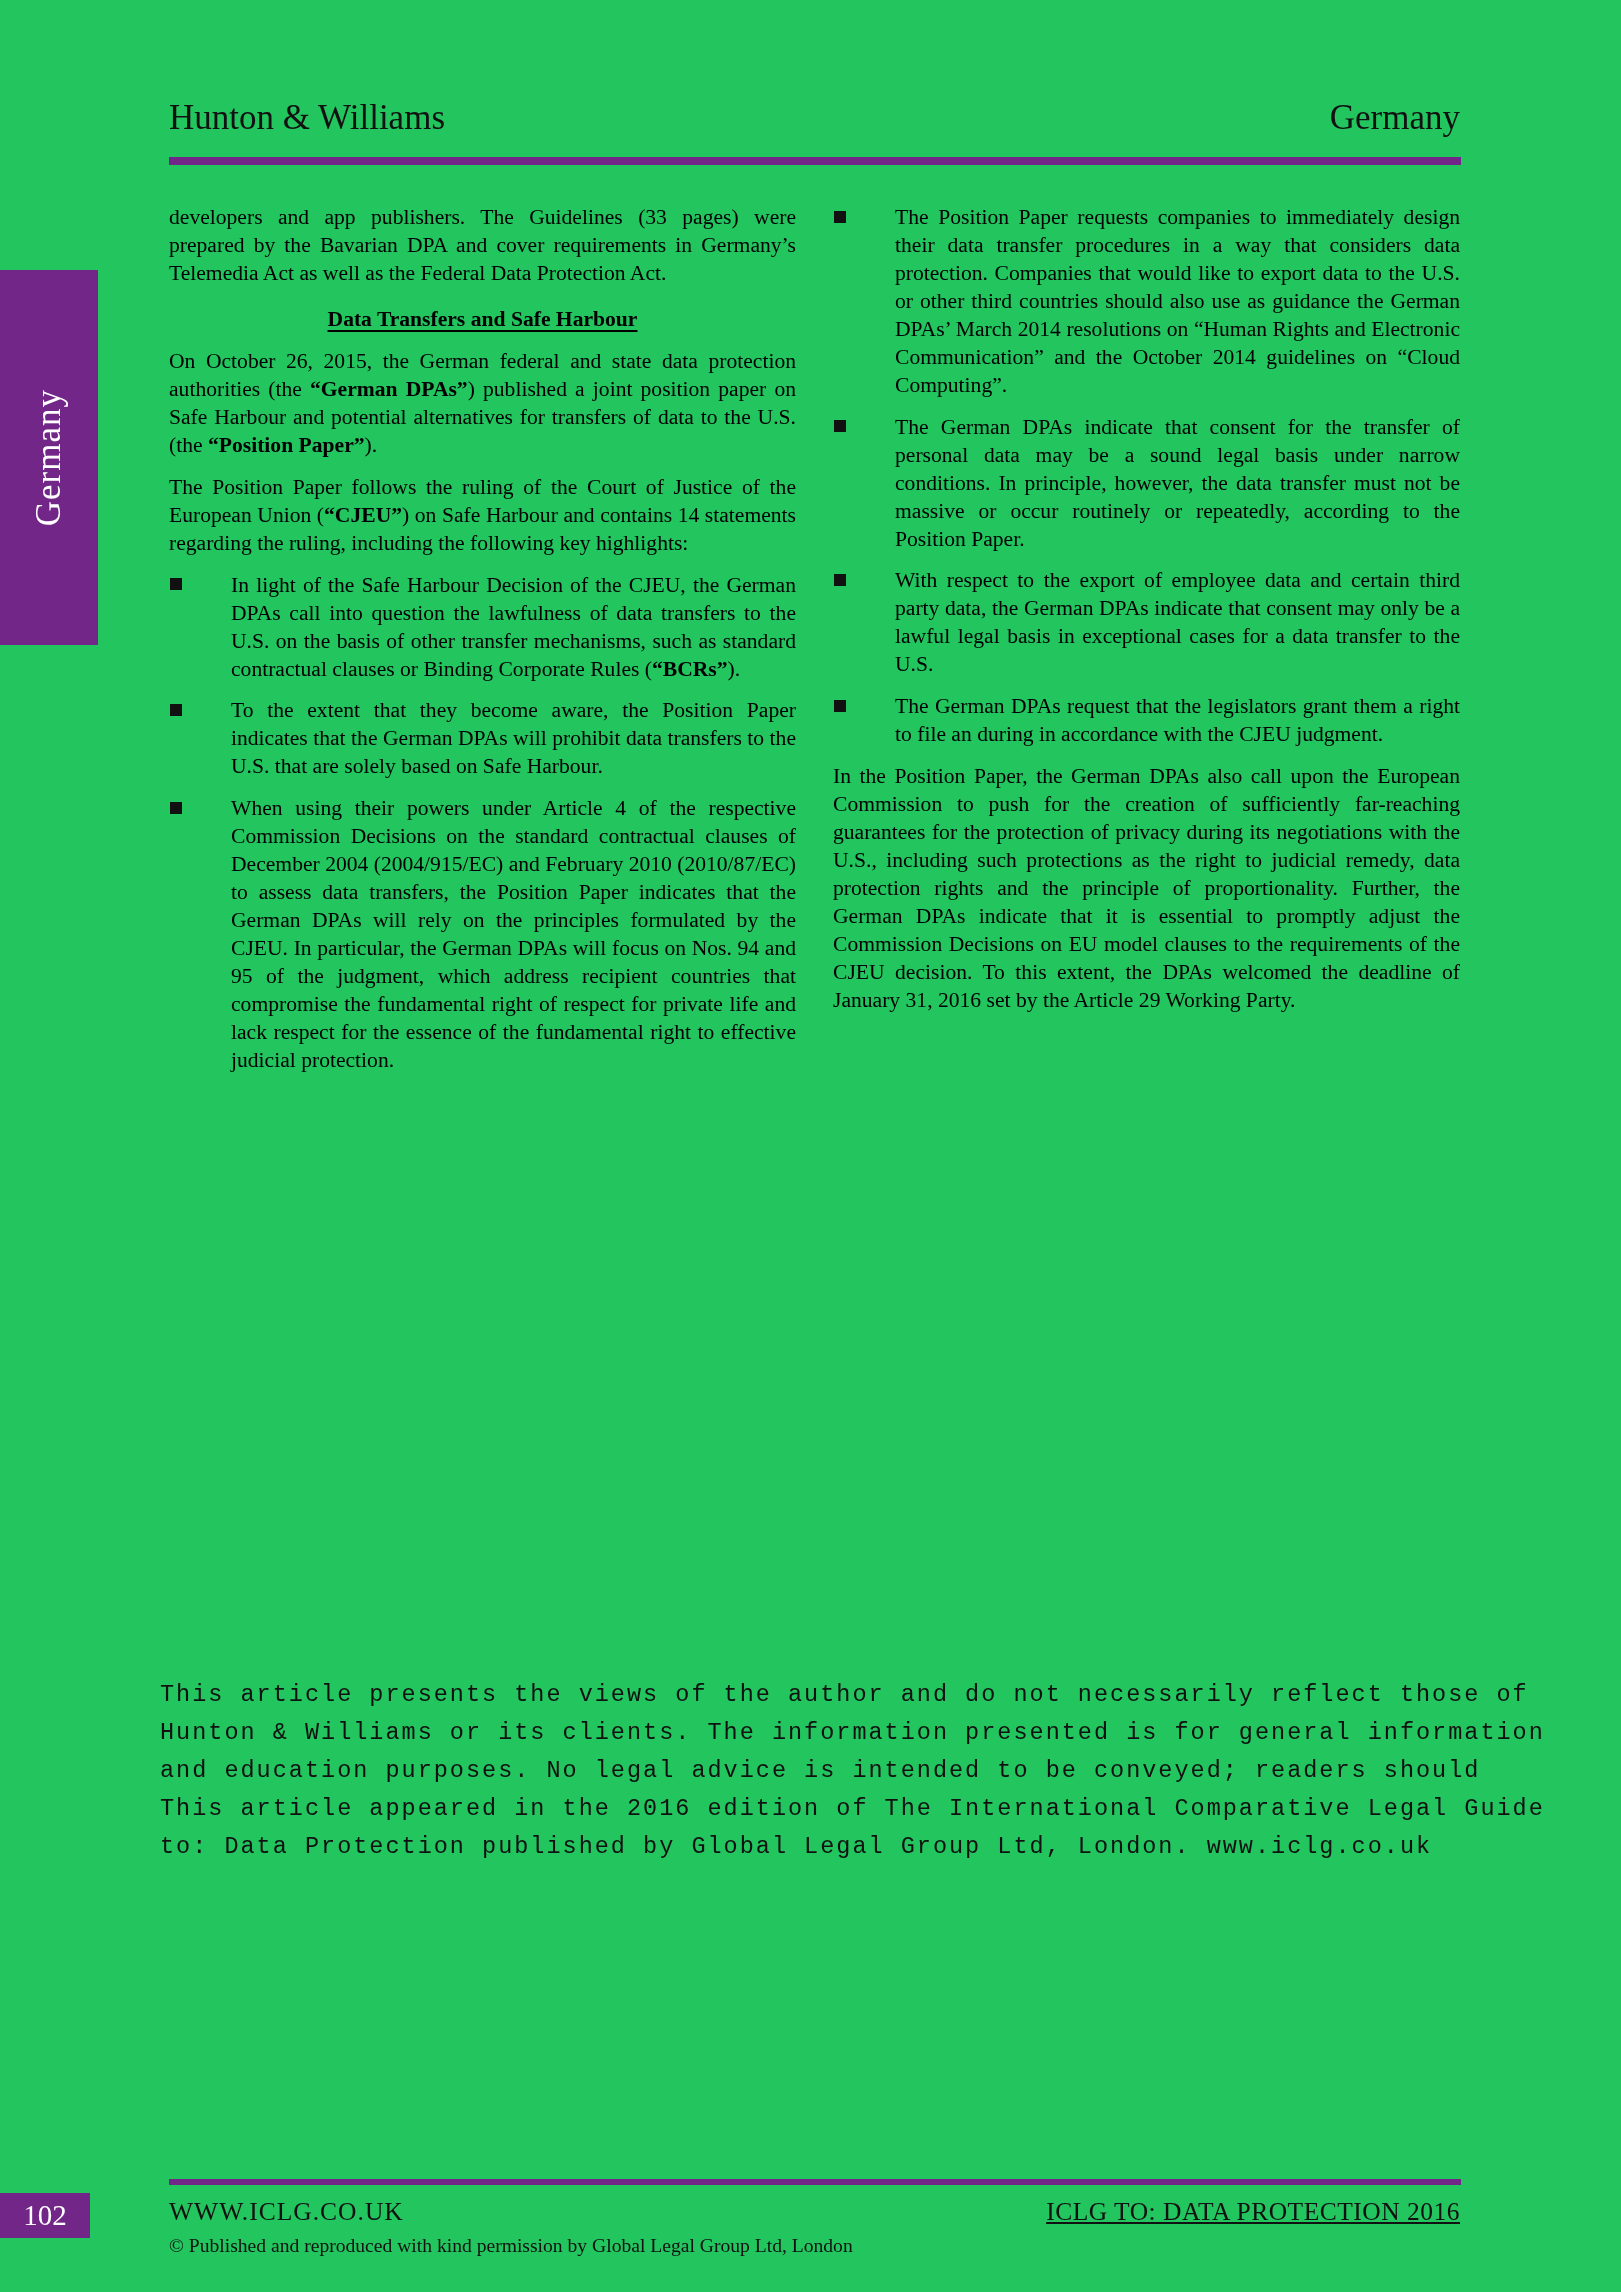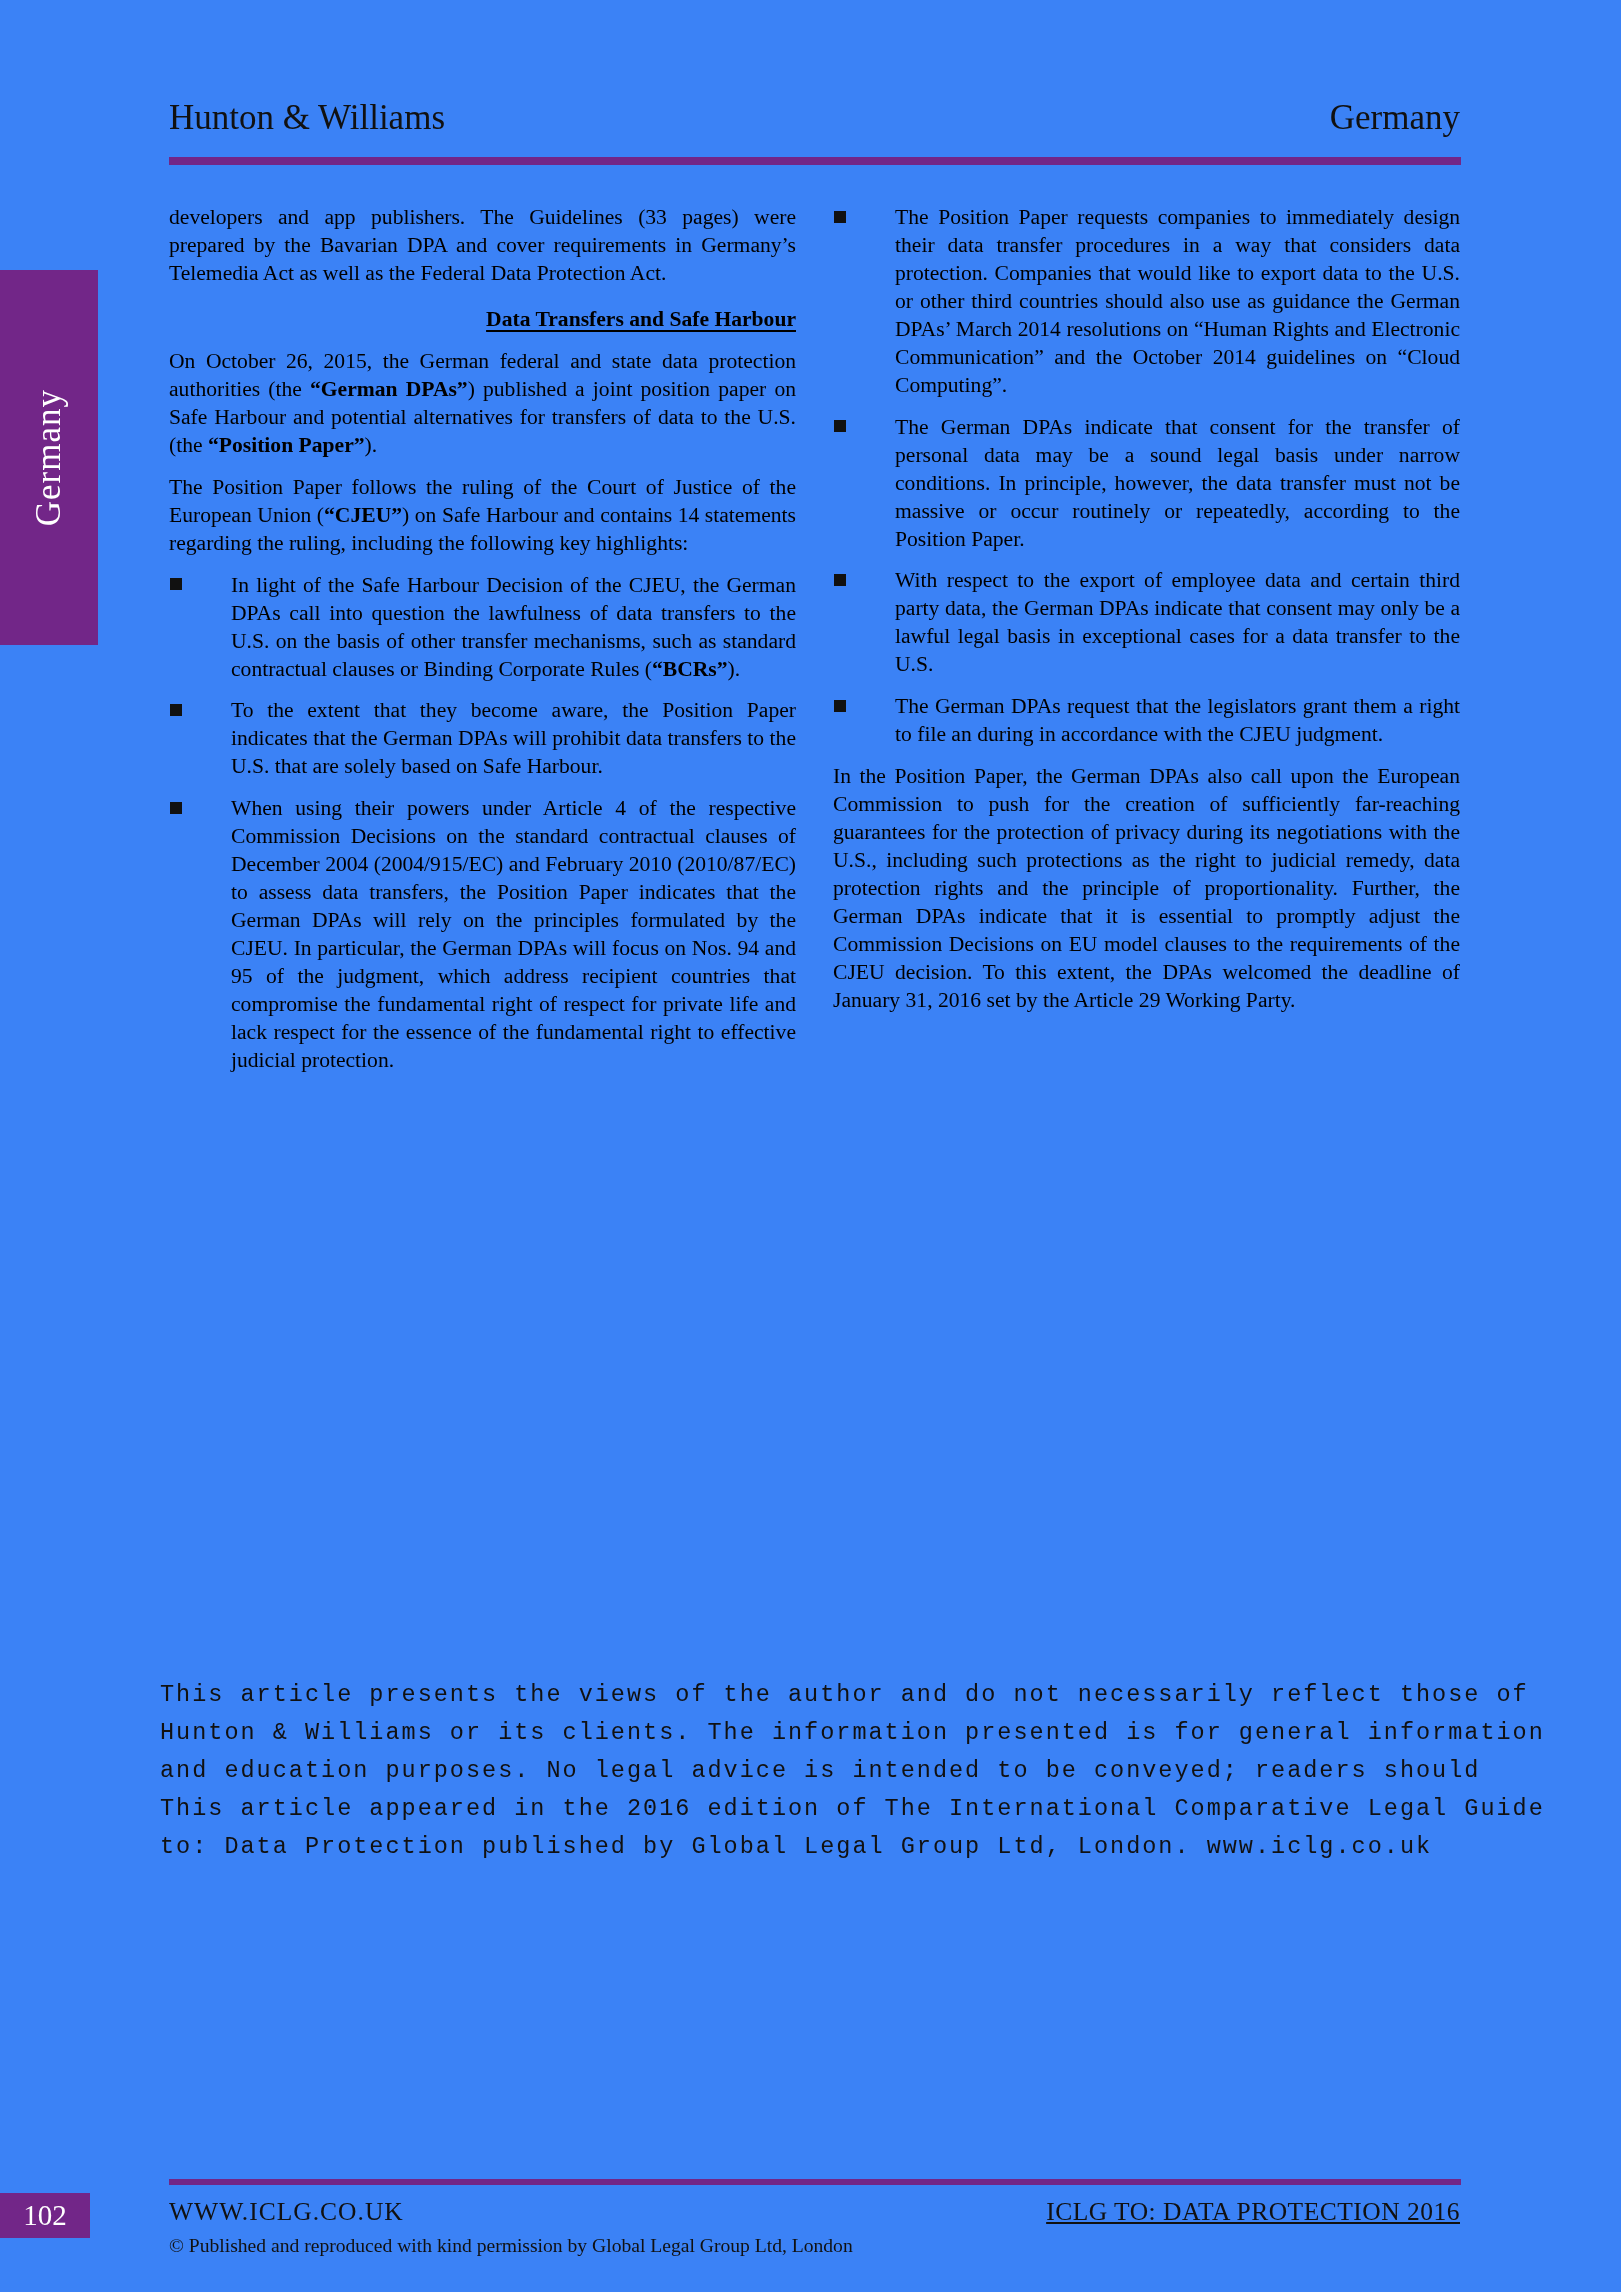--- a/index.html
+++ b/index.html
@@ -1,19 +1,19 @@
 <!DOCTYPE html>
 <html><head>
 <meta charset="utf-8">
 <style>
   html,body{margin:0;padding:0;background:#ffffff;}
   .page{
     position:relative;
     width:1621px;height:2293px;
-    background:#3b82f6;
+    background:#22c55e;
     font-family:"Liberation Serif", serif;
     color:#000;
     overflow:hidden;
   }
   
   .firm{position:absolute;left:169px;top:98px;font-size:35px;line-height:39px;color:#111;}
   .country{position:absolute;right:161px;top:98px;font-size:35px;line-height:39px;color:#111;}
   .rule{position:absolute;background:#722688;}
   .header-rule{left:169px;top:157px;width:1292px;height:7.8px;}
   
@@ -27,21 +27,21 @@
     font-family:"Liberation Serif", serif;
   }
   
   .col{position:absolute;top:203px;width:627px;font-size:21.6px;line-height:28px;text-align:justify;}
   .col-left{left:169px;}
   .col-right{left:833px;}
   .para{margin:0 0 13.7px 0;}
   .section-heading{
     font-size:21.6px;line-height:28px;font-weight:bold;margin:17.6px 0 14.7px 0;
     text-decoration:underline;text-decoration-thickness:2px;text-underline-offset:3.9px;
-    text-align:right;
+    text-align:center;
   }
   .bullet{position:relative;padding-left:62px;margin:0 0 13.7px 0;}
   .bullet-marker{
     position:absolute;left:1px;top:7.8px;width:11.8px;height:11.8px;background:#111;
   }
   
   .disclaimer{
     position:absolute;left:160px;top:1676px;width:1446px;
     font-family:"Liberation Mono", monospace;
     font-size:23.5px;line-height:38px;letter-spacing:2px;color:#111;

